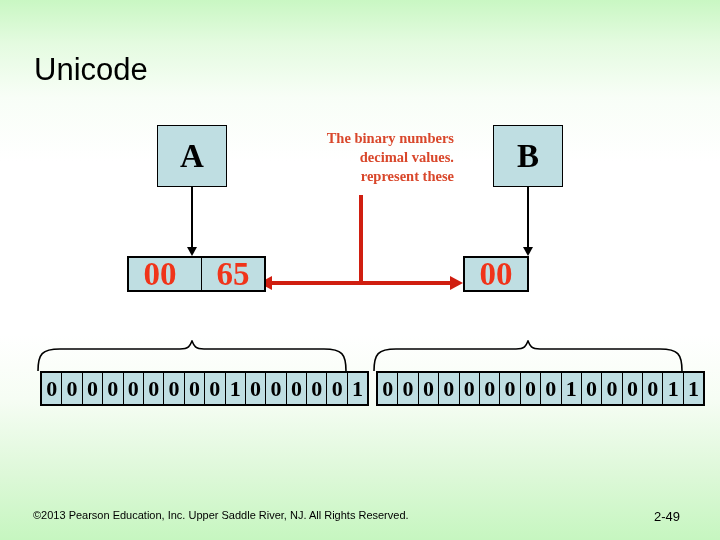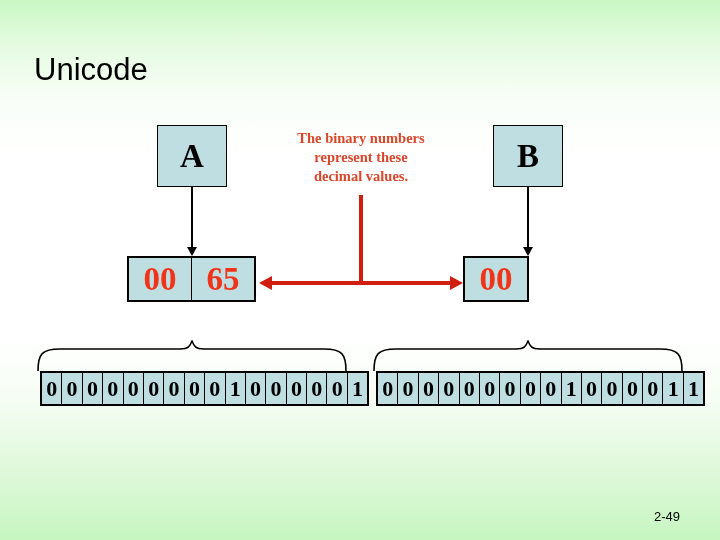--- a/index.html
+++ b/index.html
@@ -75,39 +75,40 @@
     border-left: 5px solid transparent;
     border-right: 5px solid transparent;
     border-top: 9px solid #000000;
   }
   #vhead-a { left: 187px; top: 247px; }
   #vhead-b { left: 523px; top: 247px; }
 
   
   .decbox {
     position: absolute;
-    height: 46px;
+    height: 36px;
     border: 2px solid #000000;
     box-sizing: border-box;
     background: #bfdee2;
     display: flex;
   }
   .decbox .cell {
     width: 62px;
     display: flex;
     align-items: center;
     justify-content: center;
     font-family: "Liberation Serif", serif;
     font-size: 33px;
     font-weight: bold;
     color: #f0341a;
     line-height: 1;
   }
   .decbox .cell + .cell {
     border-left: 1.5px solid #000000;
+    margin-left: 10px;
   }
   #dec-a { left: 127px; top: 256px; }
   #dec-b { left: 463px; top: 256px; }
 
   
   #red-stem {
     position: absolute;
     left: 359px;
     top: 195px;
     width: 4px;
@@ -140,21 +141,21 @@
     border-bottom: 7px solid transparent;
     border-left: 13px solid #d01e10;
   }
 
   
   #caption {
     position: absolute;
     left: 268px;
     top: 129px;
     width: 186px;
-    text-align: center;
+    text-align: right;
     font-family: "Liberation Serif", serif;
     font-weight: bold;
     font-size: 14.5px;
     line-height: 19px;
     color: #d9472b;
   }
 
   
   .brace {
     position: absolute;
@@ -225,22 +226,22 @@
   </div>
 
   <div class="vline" id="vline-a"></div>
   <div class="vhead" id="vhead-a"></div>
 
   <div class="vline" id="vline-b"></div>
   <div class="vhead" id="vhead-b"></div>
 
   <div id="caption">
     <div>The binary numbers</div>
+    <div>decimal values.</div>
     <div>represent these</div>
-    <div>decimal values.</div>
   </div>
 
   <div id="red-stem"></div>
   <div id="red-hline"></div>
   <div id="red-head-left"></div>
   <div id="red-head-right"></div>
 
   <div class="decbox" id="dec-a">
     <div class="cell">00</div>
     <div class="cell">65</div>
@@ -293,15 +294,16 @@
     <div class="bit">0</div>
     <div class="bit">1</div>
     <div class="bit">0</div>
     <div class="bit">0</div>
     <div class="bit">0</div>
     <div class="bit">0</div>
     <div class="bit">1</div>
     <div class="bit">1</div>
   </div>
 
+  <div id="footer-copy">©2013 Pearson Education, Inc. Upper Saddle River, NJ. All Rights Reserved.</div>
   <div id="footer-page">2-49</div>
 
 </div>
 
 </body></html>

